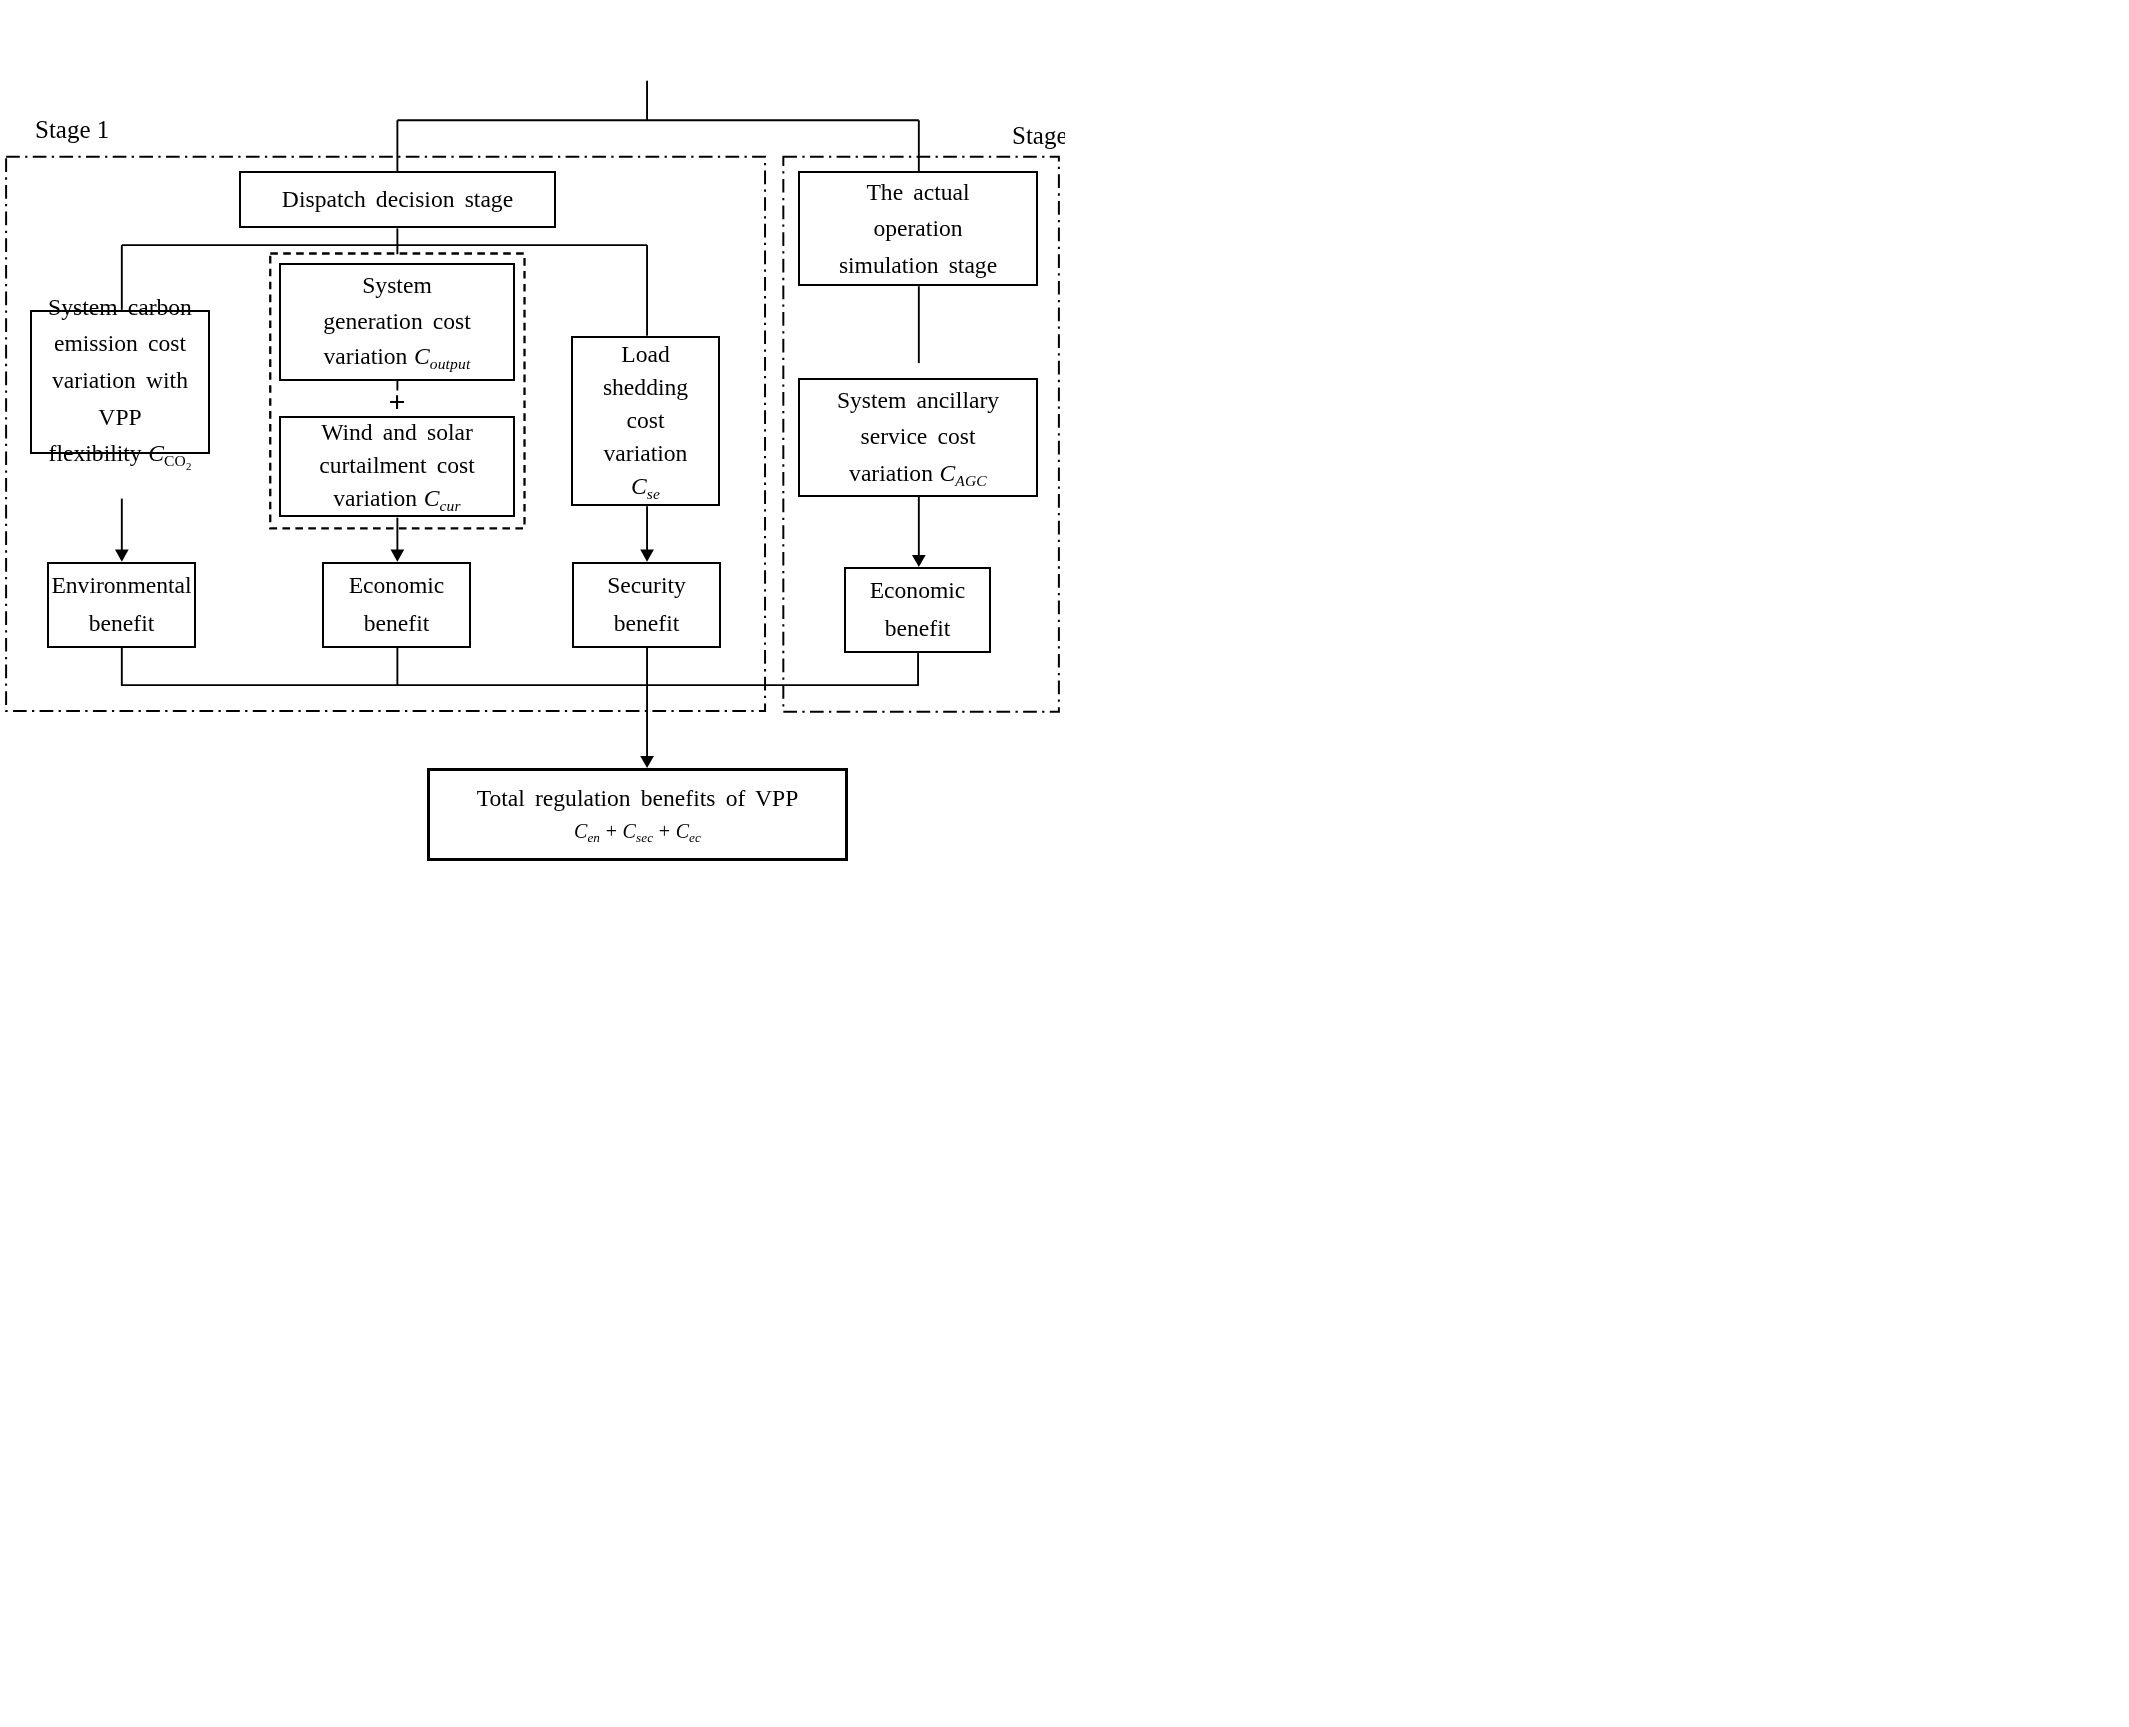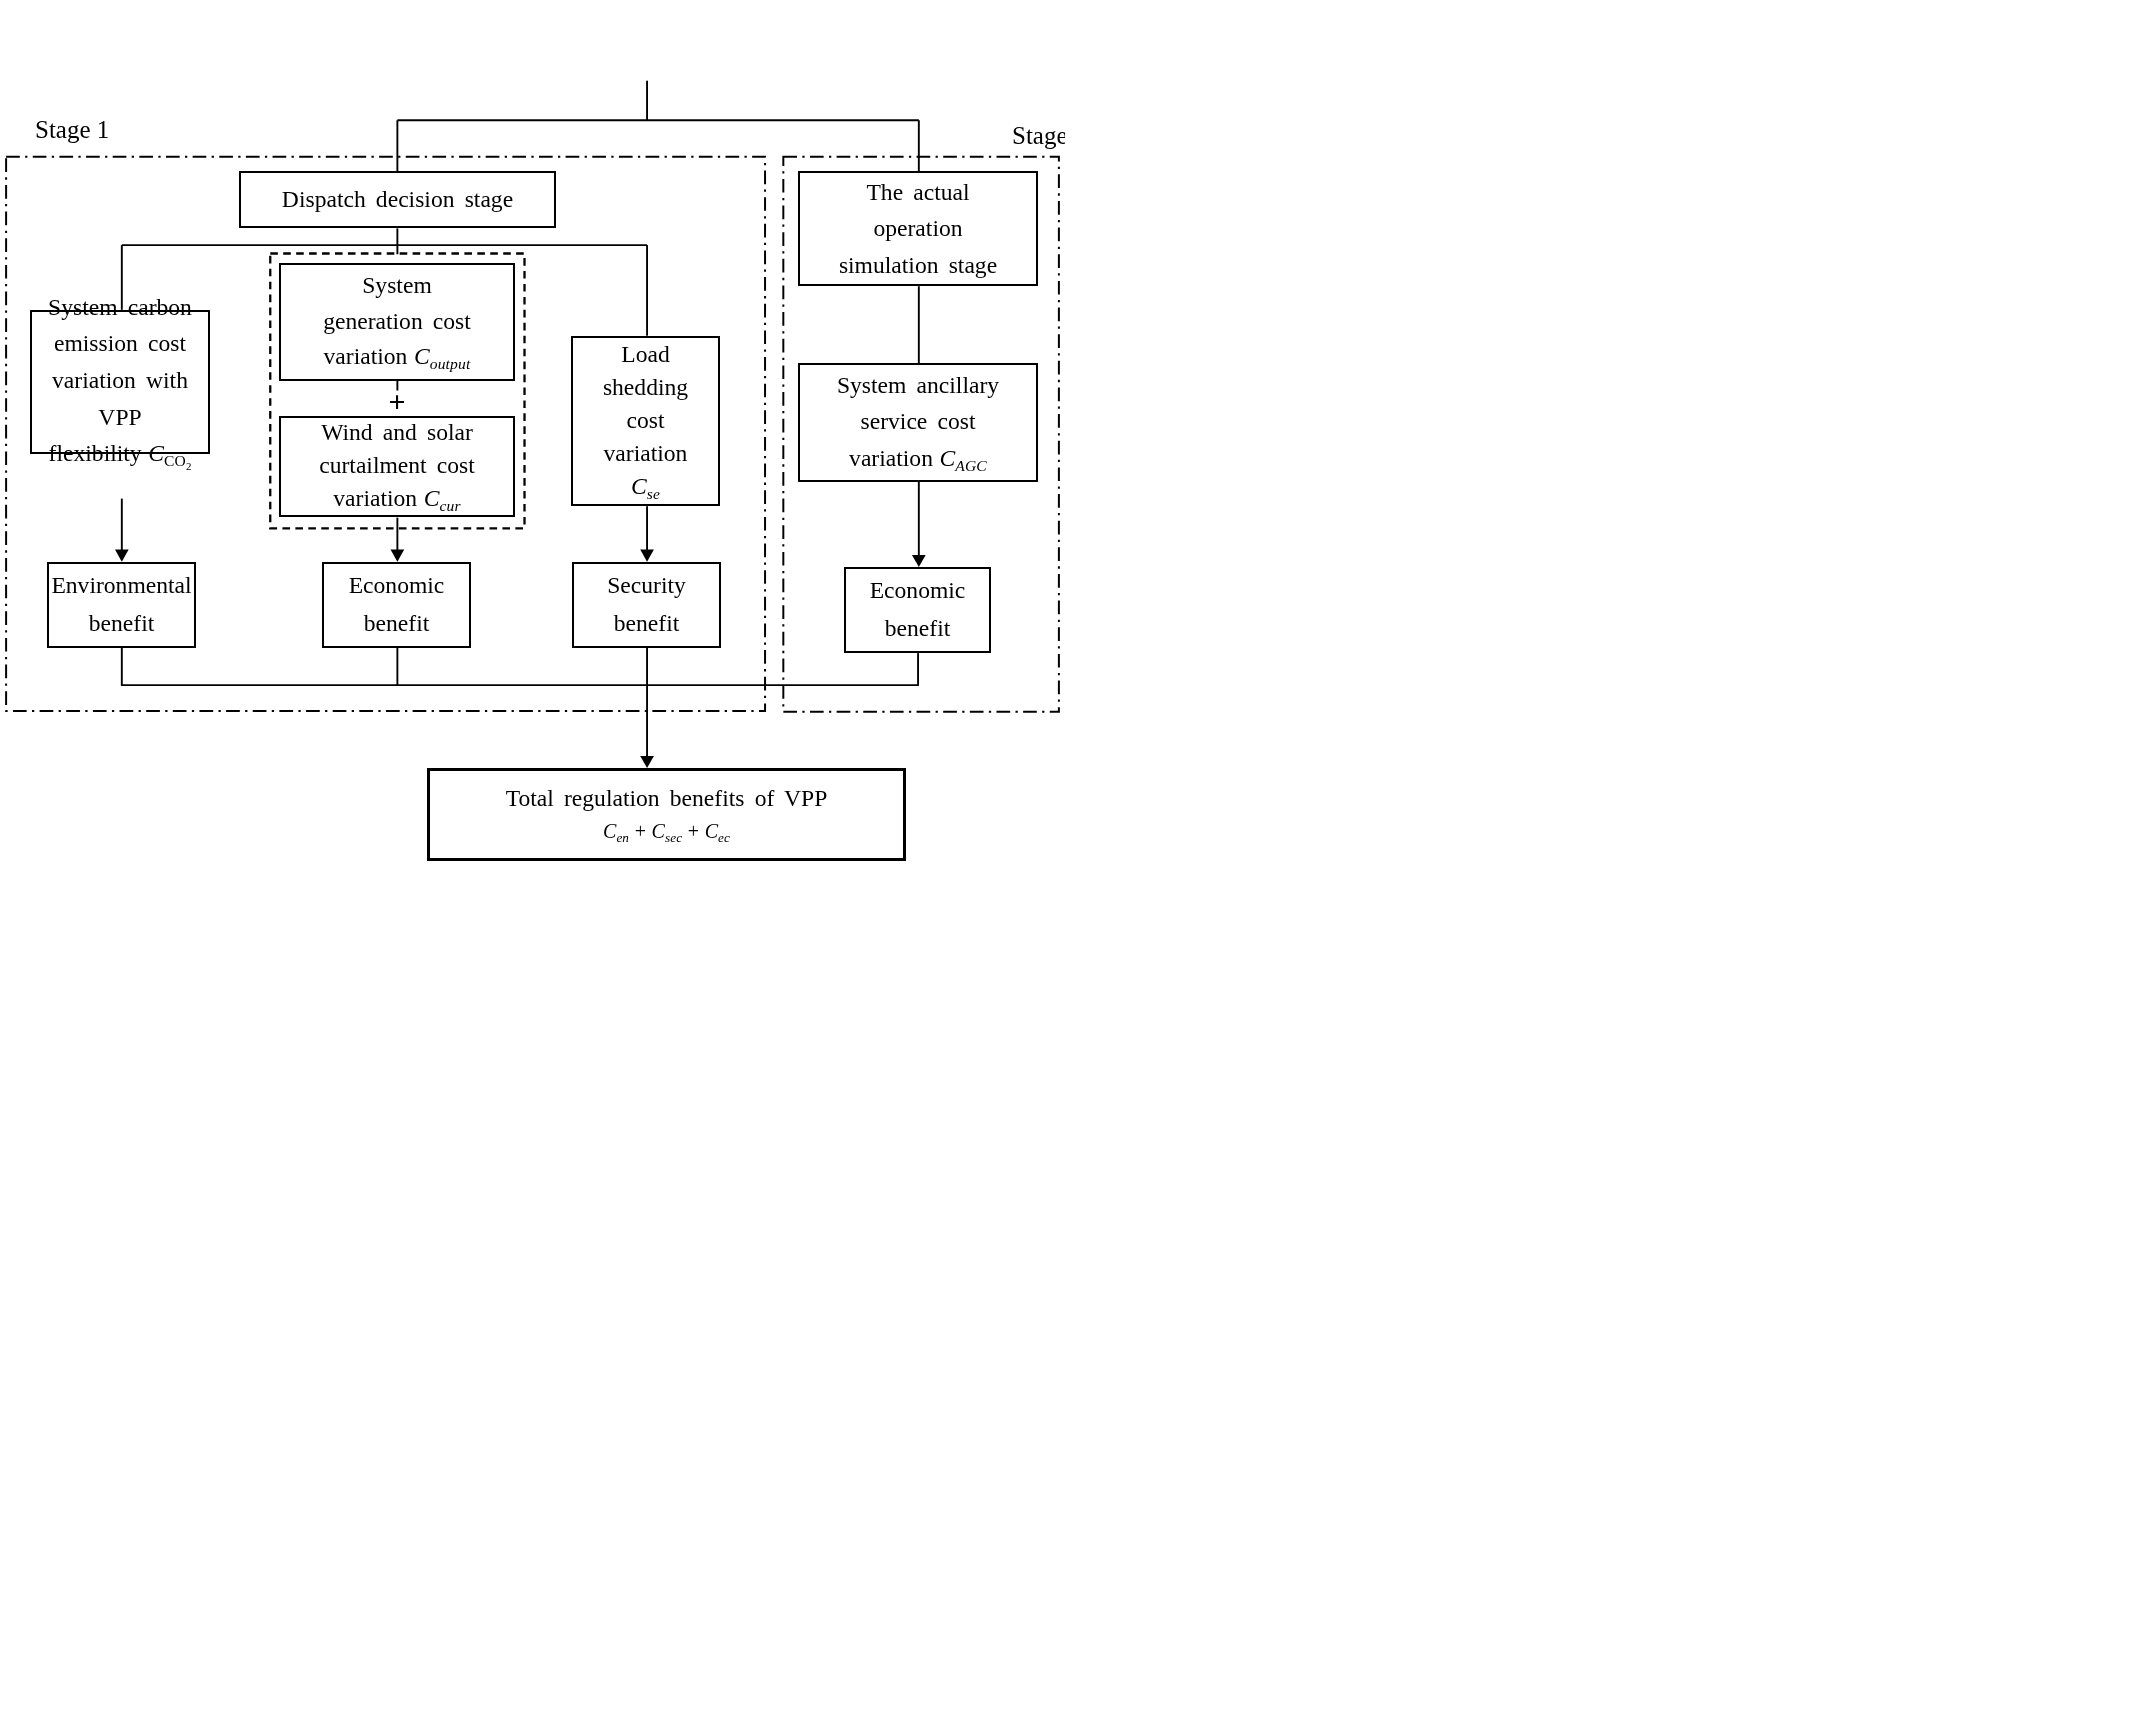--- a/index.html
+++ b/index.html
@@ -107,21 +107,21 @@
   <div class="box" style="left:571px;top:336px;width:149px;height:170px;line-height:1.4;">
     <span class="bline">Load</span>
     <span class="bline">shedding</span>
     <span class="bline">cost</span>
     <span class="bline">variation</span>
     <span class="bline">
       <span class="mi">C</span><span class="msub">se</span>
     </span>
   </div>
 
-  <div class="box" style="left:798px;top:363px;width:240px;height:119px;line-height:1.55;">
+  <div class="box" style="left:798px;top:378px;width:240px;height:119px;line-height:1.55;">
     <span class="bline">System ancillary</span>
     <span class="bline">service cost</span>
     <span class="bline">
       <span>variation</span><span class="gap"></span><span class="mi">C</span><span class="msub">AGC</span>
     </span>
   </div>
 
   <div class="box" style="left:47px;top:562px;width:149px;height:86px;line-height:1.6;">
     <span class="bline">Environmental</span>
     <span class="bline">benefit</span>
@@ -132,21 +132,21 @@
   </div>
   <div class="box" style="left:572px;top:562px;width:149px;height:86px;line-height:1.6;">
     <span class="bline">Security</span>
     <span class="bline">benefit</span>
   </div>
   <div class="box" style="left:844px;top:567px;width:147px;height:86px;line-height:1.6;">
     <span class="bline">Economic</span>
     <span class="bline">benefit</span>
   </div>
 
-  <div class="box thick" style="left:427px;top:768px;width:479px;height:93px;line-height:1.5;">
+  <div class="box thick" style="left:427px;top:768px;width:421px;height:93px;line-height:1.5;">
     <span class="bline">Total regulation benefits of VPP</span>
     <span class="bline formula">
       <span class="mi">C</span><span class="msub">en</span><span class="gap"></span><span>+</span><span class="gap"></span><span class="mi">C</span><span class="msub">sec</span><span class="gap"></span><span>+</span><span class="gap"></span><span class="mi">C</span><span class="msub">ec</span>
     </span>
   </div>
 
 </div>
 
 
 </body></html>

